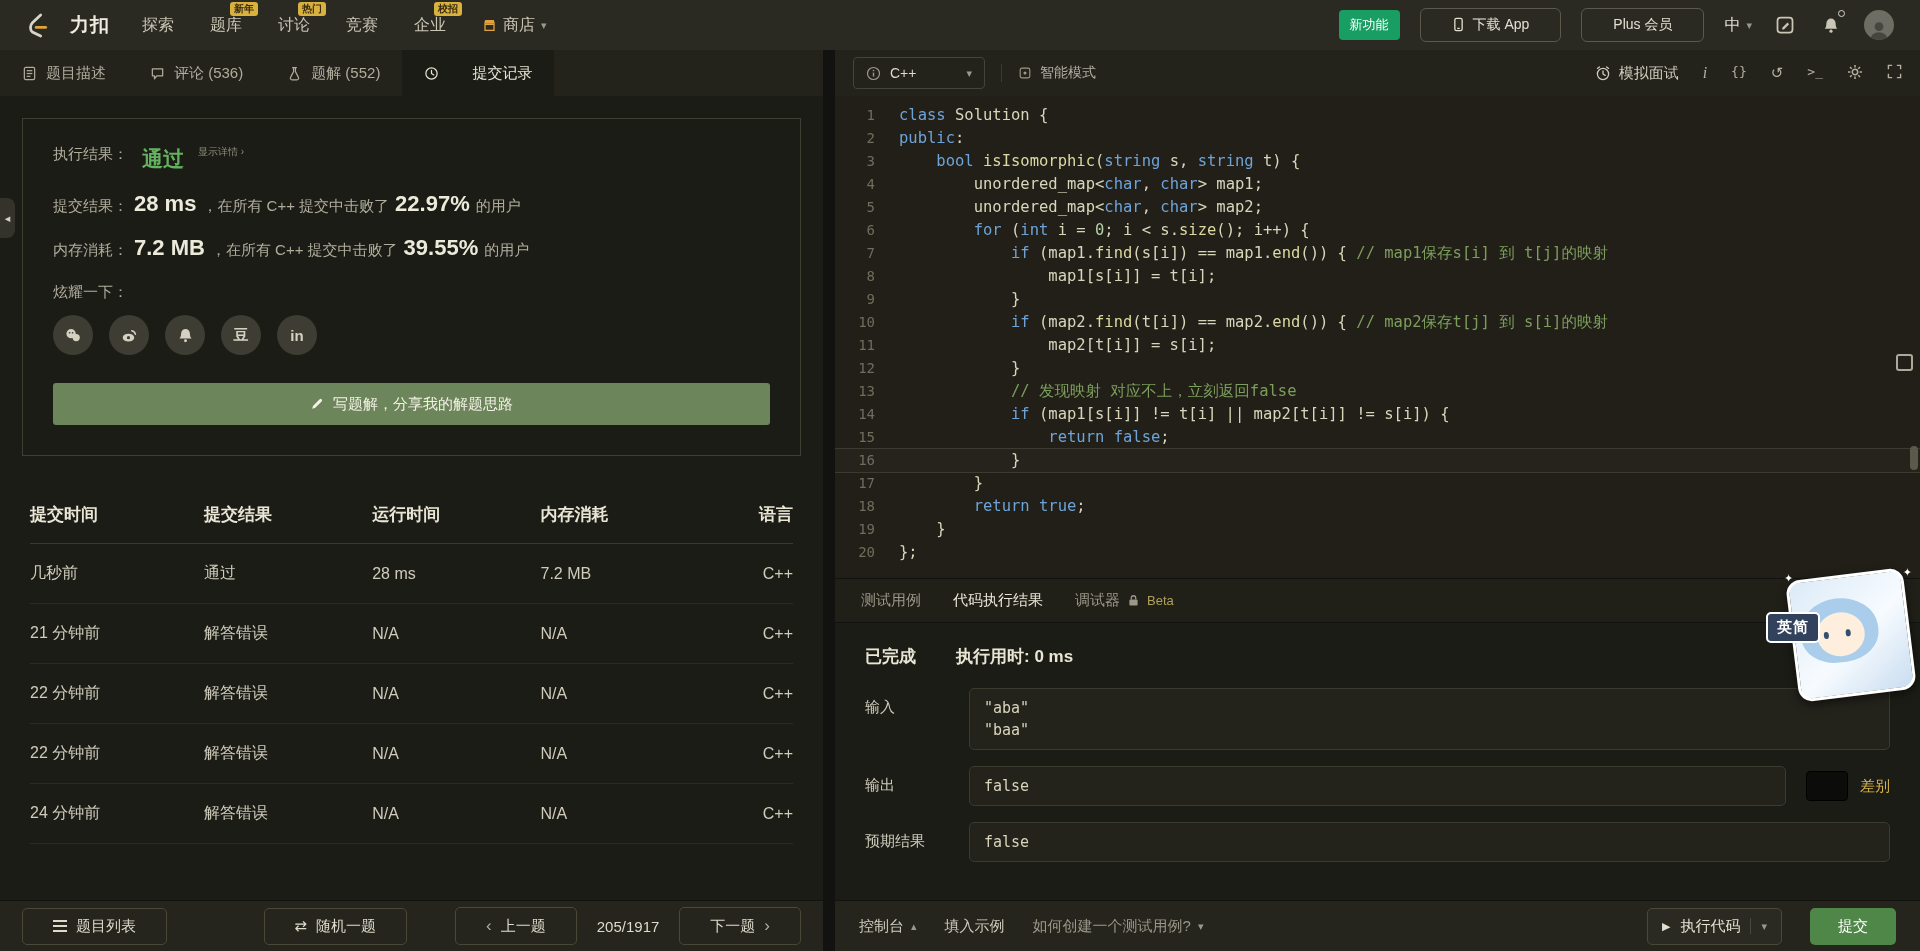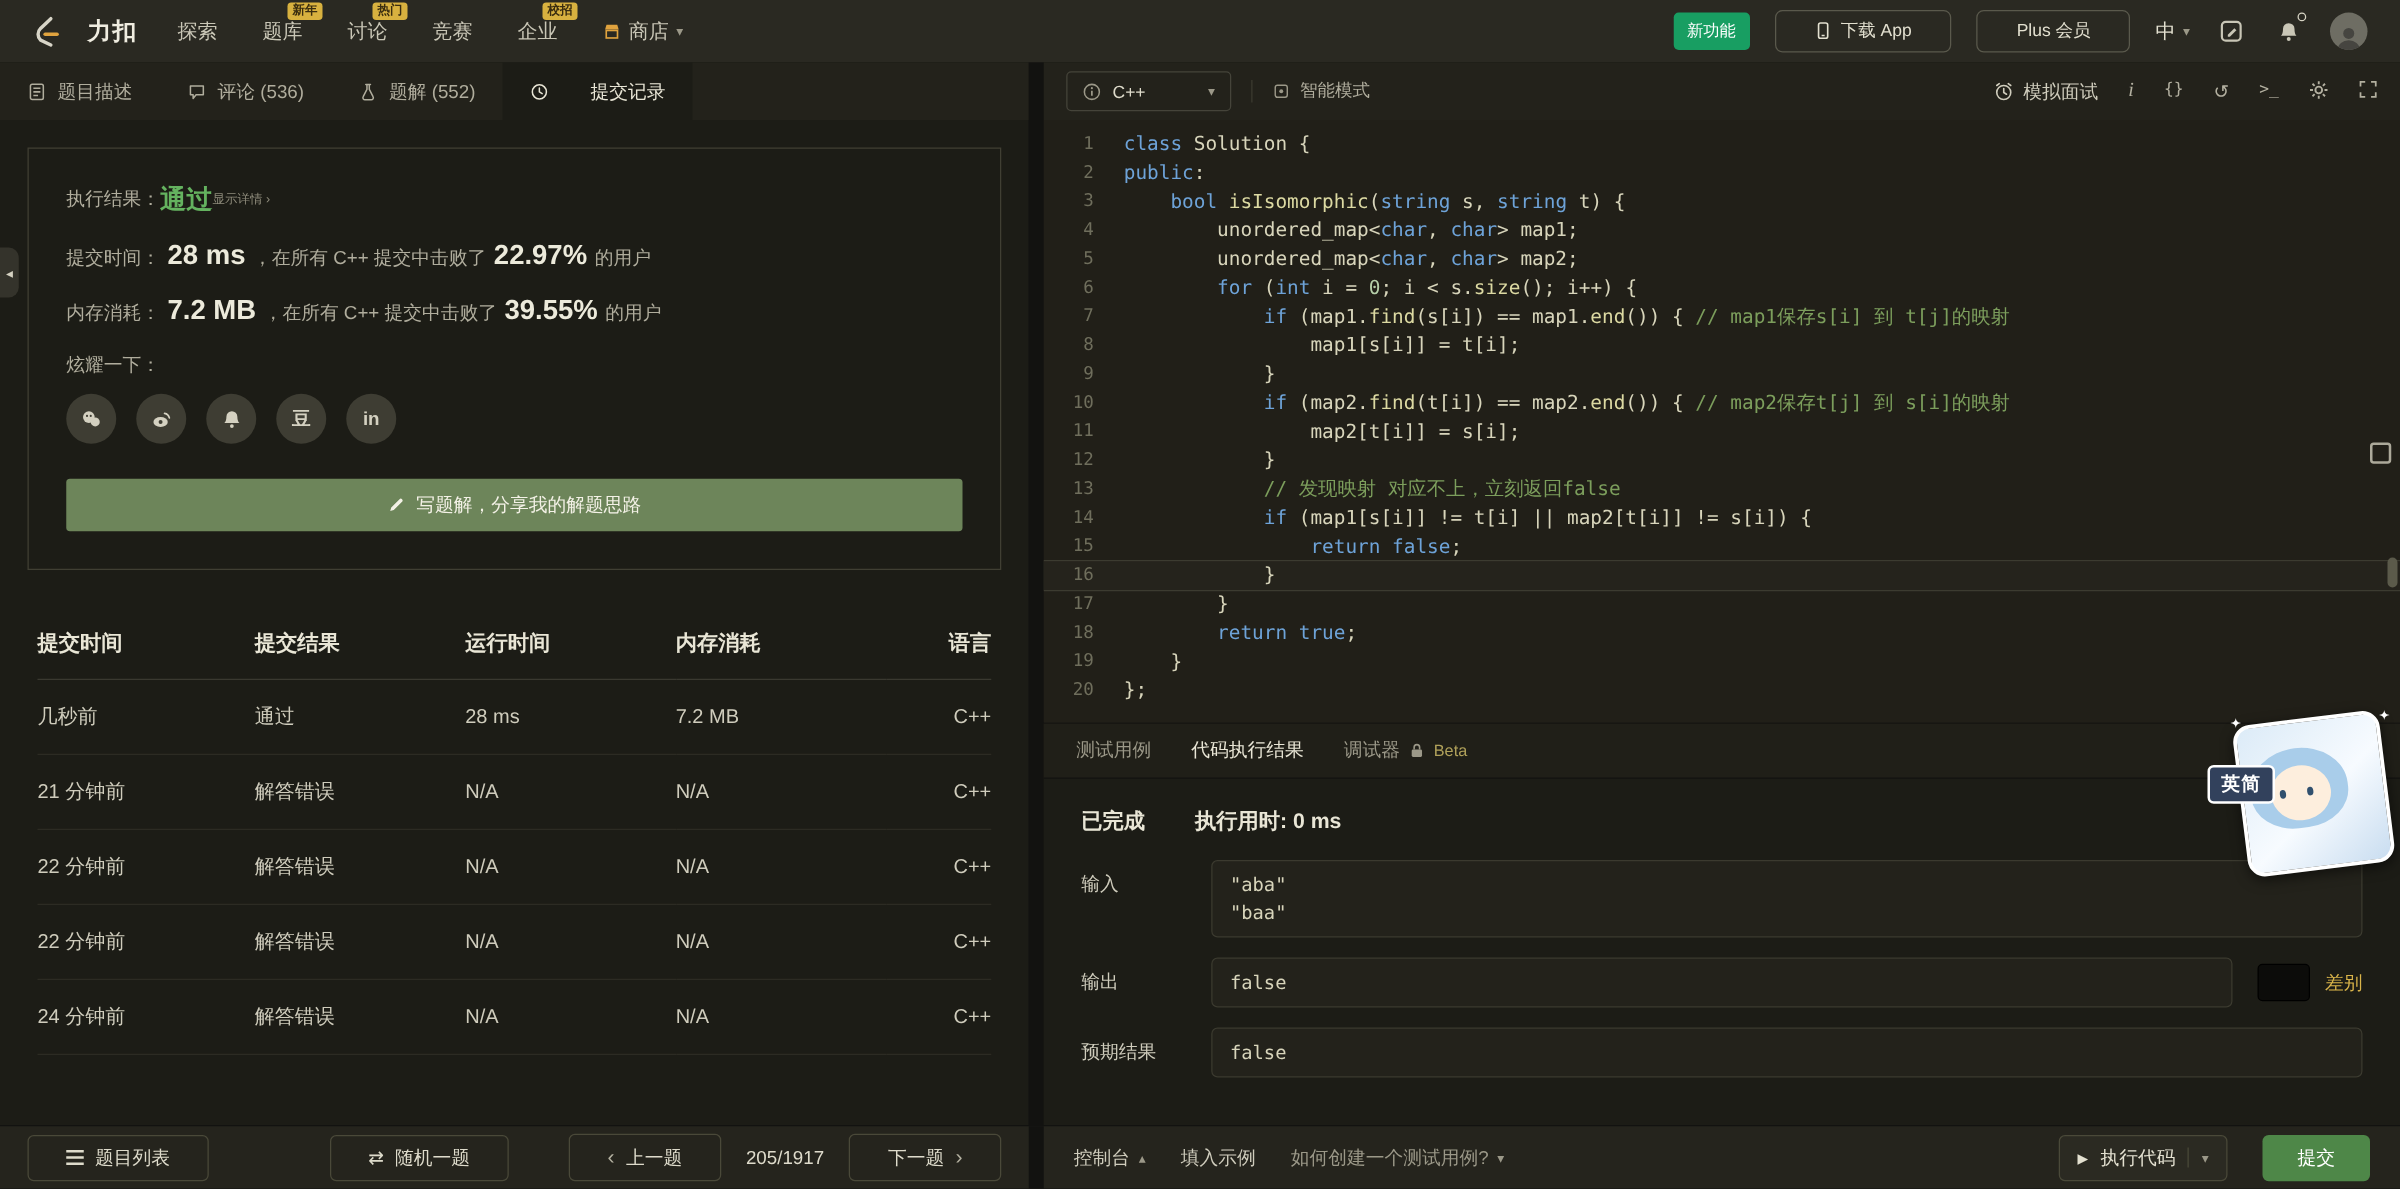--- a/index.html
+++ b/index.html
@@ -33,21 +33,21 @@
   
   .left-tabs { flex:0 0 46px; background:#23221b; display:flex; align-items:stretch; }
   .left-tab { display:flex; align-items:center; gap:9px; padding:0 22px; font-size:15px; color:#b0ad9d; cursor:pointer; }
   .left-tab.active { background:#1c1c16; color:#e8e5d5;gap:33px; }
 
   .left-content { flex:1; overflow:hidden; }
 
   
   .result-card { margin:22px 22px 0; border:1px solid #403f33; padding:26px 30px 30px; }
   .lbl { color:#b0ad9d; font-size:15px; }
-  .row-exec { display:flex; align-items:center; }
+  .row-exec { display:flex; align-items:flex-start; gap:14px; }
   .pass-big { color:#64b25f; font-size:21px; font-weight:bold; cursor:pointer; }
   .details-link { color:#8f8c7c; font-size:10px; cursor:pointer; }
   .metric-row { margin-top:18px; display:flex; align-items:baseline; color:#b0ad9d; font-size:15px; }
   .metric-value,.metric-pct { color:#eceadb; font-size:22px; font-weight:bold; margin:0 6px; }
   .share-label { margin-top:22px; }
   .share-row { margin-top:13px; display:flex; gap:16px; }
   .share-circle { width:40px; height:40px; border-radius:50%; background:#3e3d33; display:flex; align-items:center; justify-content:center; color:#d4d1c1; font-size:15px; font-weight:bold; cursor:pointer; }
   .write-btn { margin-top:28px; width:100%; height:42px; background:#6d855a; border:none; border-radius:3px; display:flex; align-items:center; justify-content:center; gap:9px; color:#f3f1e6; font-size:15px; cursor:pointer; }
 
   
@@ -268,21 +268,21 @@
 
       <div class="left-content">
 
         <div class="result-card">
           <div class="row-exec">
             <span class="lbl">执行结果：</span>
             <span class="pass-big">通过</span>
             <span class="details-link">显示详情 ›</span>
           </div>
           <div class="metric-row">
-            <span class="lbl">提交时间：</span>
+            <span class="lbl">提交结果：</span>
             <span class="metric-value">28 ms</span>
             <span class="lbl">，在所有 C++ 提交中击败了</span>
             <span class="metric-pct">22.97%</span>
             <span class="lbl">的用户</span>
           </div>
           <div class="metric-row">
             <span class="lbl">内存消耗：</span>
             <span class="metric-value">7.2 MB</span>
             <span class="lbl">，在所有 C++ 提交中击败了</span>
             <span class="metric-pct">39.55%</span>

